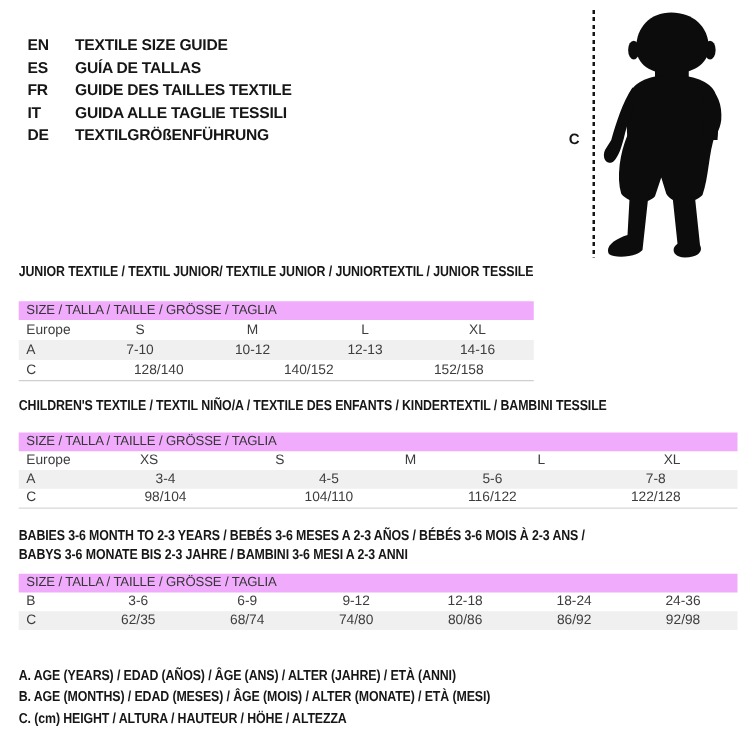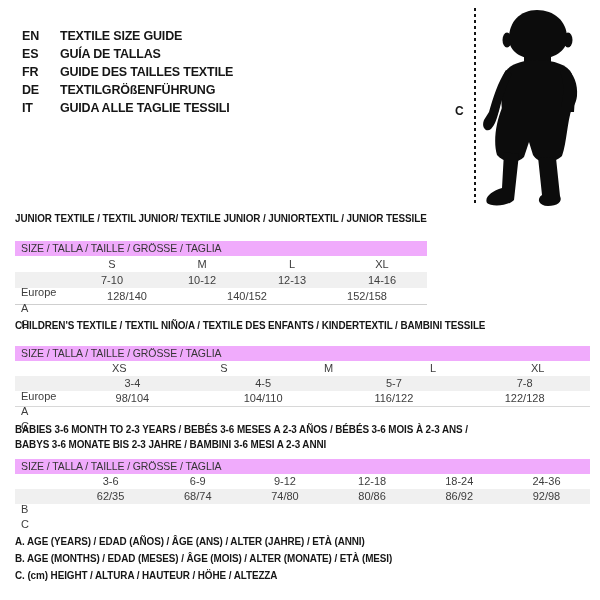--- a/index.html
+++ b/index.html
@@ -34,21 +34,21 @@
   
   .tbl{left:15px;}
   #t1{top:241px;width:412px;border-bottom:1px solid #cfcfcf;}
   #t2{top:346px;width:575px;border-bottom:1px solid #d8d8d8;}
   #t3{top:459px;width:575px;}
   .thead{height:15px;line-height:15px;background:#f0abfc;color:#353535;
     font-size:10.5px;padding-left:6px;letter-spacing:-0.1px;white-space:nowrap;}
   .trow{display:flex;font-size:11px;color:#3d3d3d;}
   #t1 .trow{height:16px;line-height:16px;}
   #t2 .trow,#t3 .trow{height:15px;line-height:15px;}
-  .lbl{width:52px;padding-left:6px;box-sizing:border-box;margin-top:28px;}
+  .lbl{width:52px;padding-left:6px;box-sizing:border-box;}
   .cell{flex:1;text-align:center;}
   .shade{background:#f0f0f0;}
 
   
   .legend{left:15px;top:533px;}
   .legend-line{height:17px;line-height:17px;font-weight:bold;font-size:11.5px;white-space:nowrap;
     transform:scaleX(0.86);transform-origin:0 50%;letter-spacing:-0.1px;}
 </style>
 </head>
 <body>
@@ -57,24 +57,24 @@
   <div class="lang-row">
     <span class="lang-code">EN</span><span>TEXTILE SIZE GUIDE</span>
   </div>
   <div class="lang-row">
     <span class="lang-code">ES</span><span>GUÍA DE TALLAS</span>
   </div>
   <div class="lang-row">
     <span class="lang-code">FR</span><span>GUIDE DES TAILLES TEXTILE</span>
   </div>
   <div class="lang-row">
-    <span class="lang-code">DE</span><span>TEXTILGRÖßENFÜHRUNG</span>
+    <span class="lang-code">IT</span><span>GUIDA ALLE TAGLIE TESSILI</span>
   </div>
   <div class="lang-row">
-    <span class="lang-code">IT</span><span>GUIDA ALLE TAGLIE TESSILI</span>
+    <span class="lang-code">DE</span><span>TEXTILGRÖßENFÜHRUNG</span>
   </div>
 </div>
 
 <div class="abs measure-line"></div>
 <div class="abs measure-label">C</div>
 <svg class="abs baby" viewBox="0 0 120 202" aria-hidden="true">
   <ellipse cx="29" cy="32" rx="4.5" ry="7.5"></ellipse>
   <ellipse cx="90" cy="32" rx="4.5" ry="7.5"></ellipse>
   <path d="M59 2 C 42 2 31 14 31 30 C 31 44 43 51 59 51 C 75 51 89 44 89 30 C 89 13 76 2 59 2 Z"></path>
   <rect x="46" y="41" width="27" height="14"></rect>
@@ -119,21 +119,21 @@
     <span class="cell">XS</span>
     <span class="cell">S</span>
     <span class="cell">M</span>
     <span class="cell">L</span>
     <span class="cell">XL</span>
   </div>
   <div class="trow shade">
     <span class="lbl">A</span>
     <span class="cell">3-4</span>
     <span class="cell">4-5</span>
-    <span class="cell">5-7</span>
+    <span class="cell">5-6</span>
     <span class="cell">7-8</span>
   </div>
   <div class="trow">
     <span class="lbl">C</span>
     <span class="cell">98/104</span>
     <span class="cell">104/110</span>
     <span class="cell">116/122</span>
     <span class="cell">122/128</span>
   </div>
 </div>

